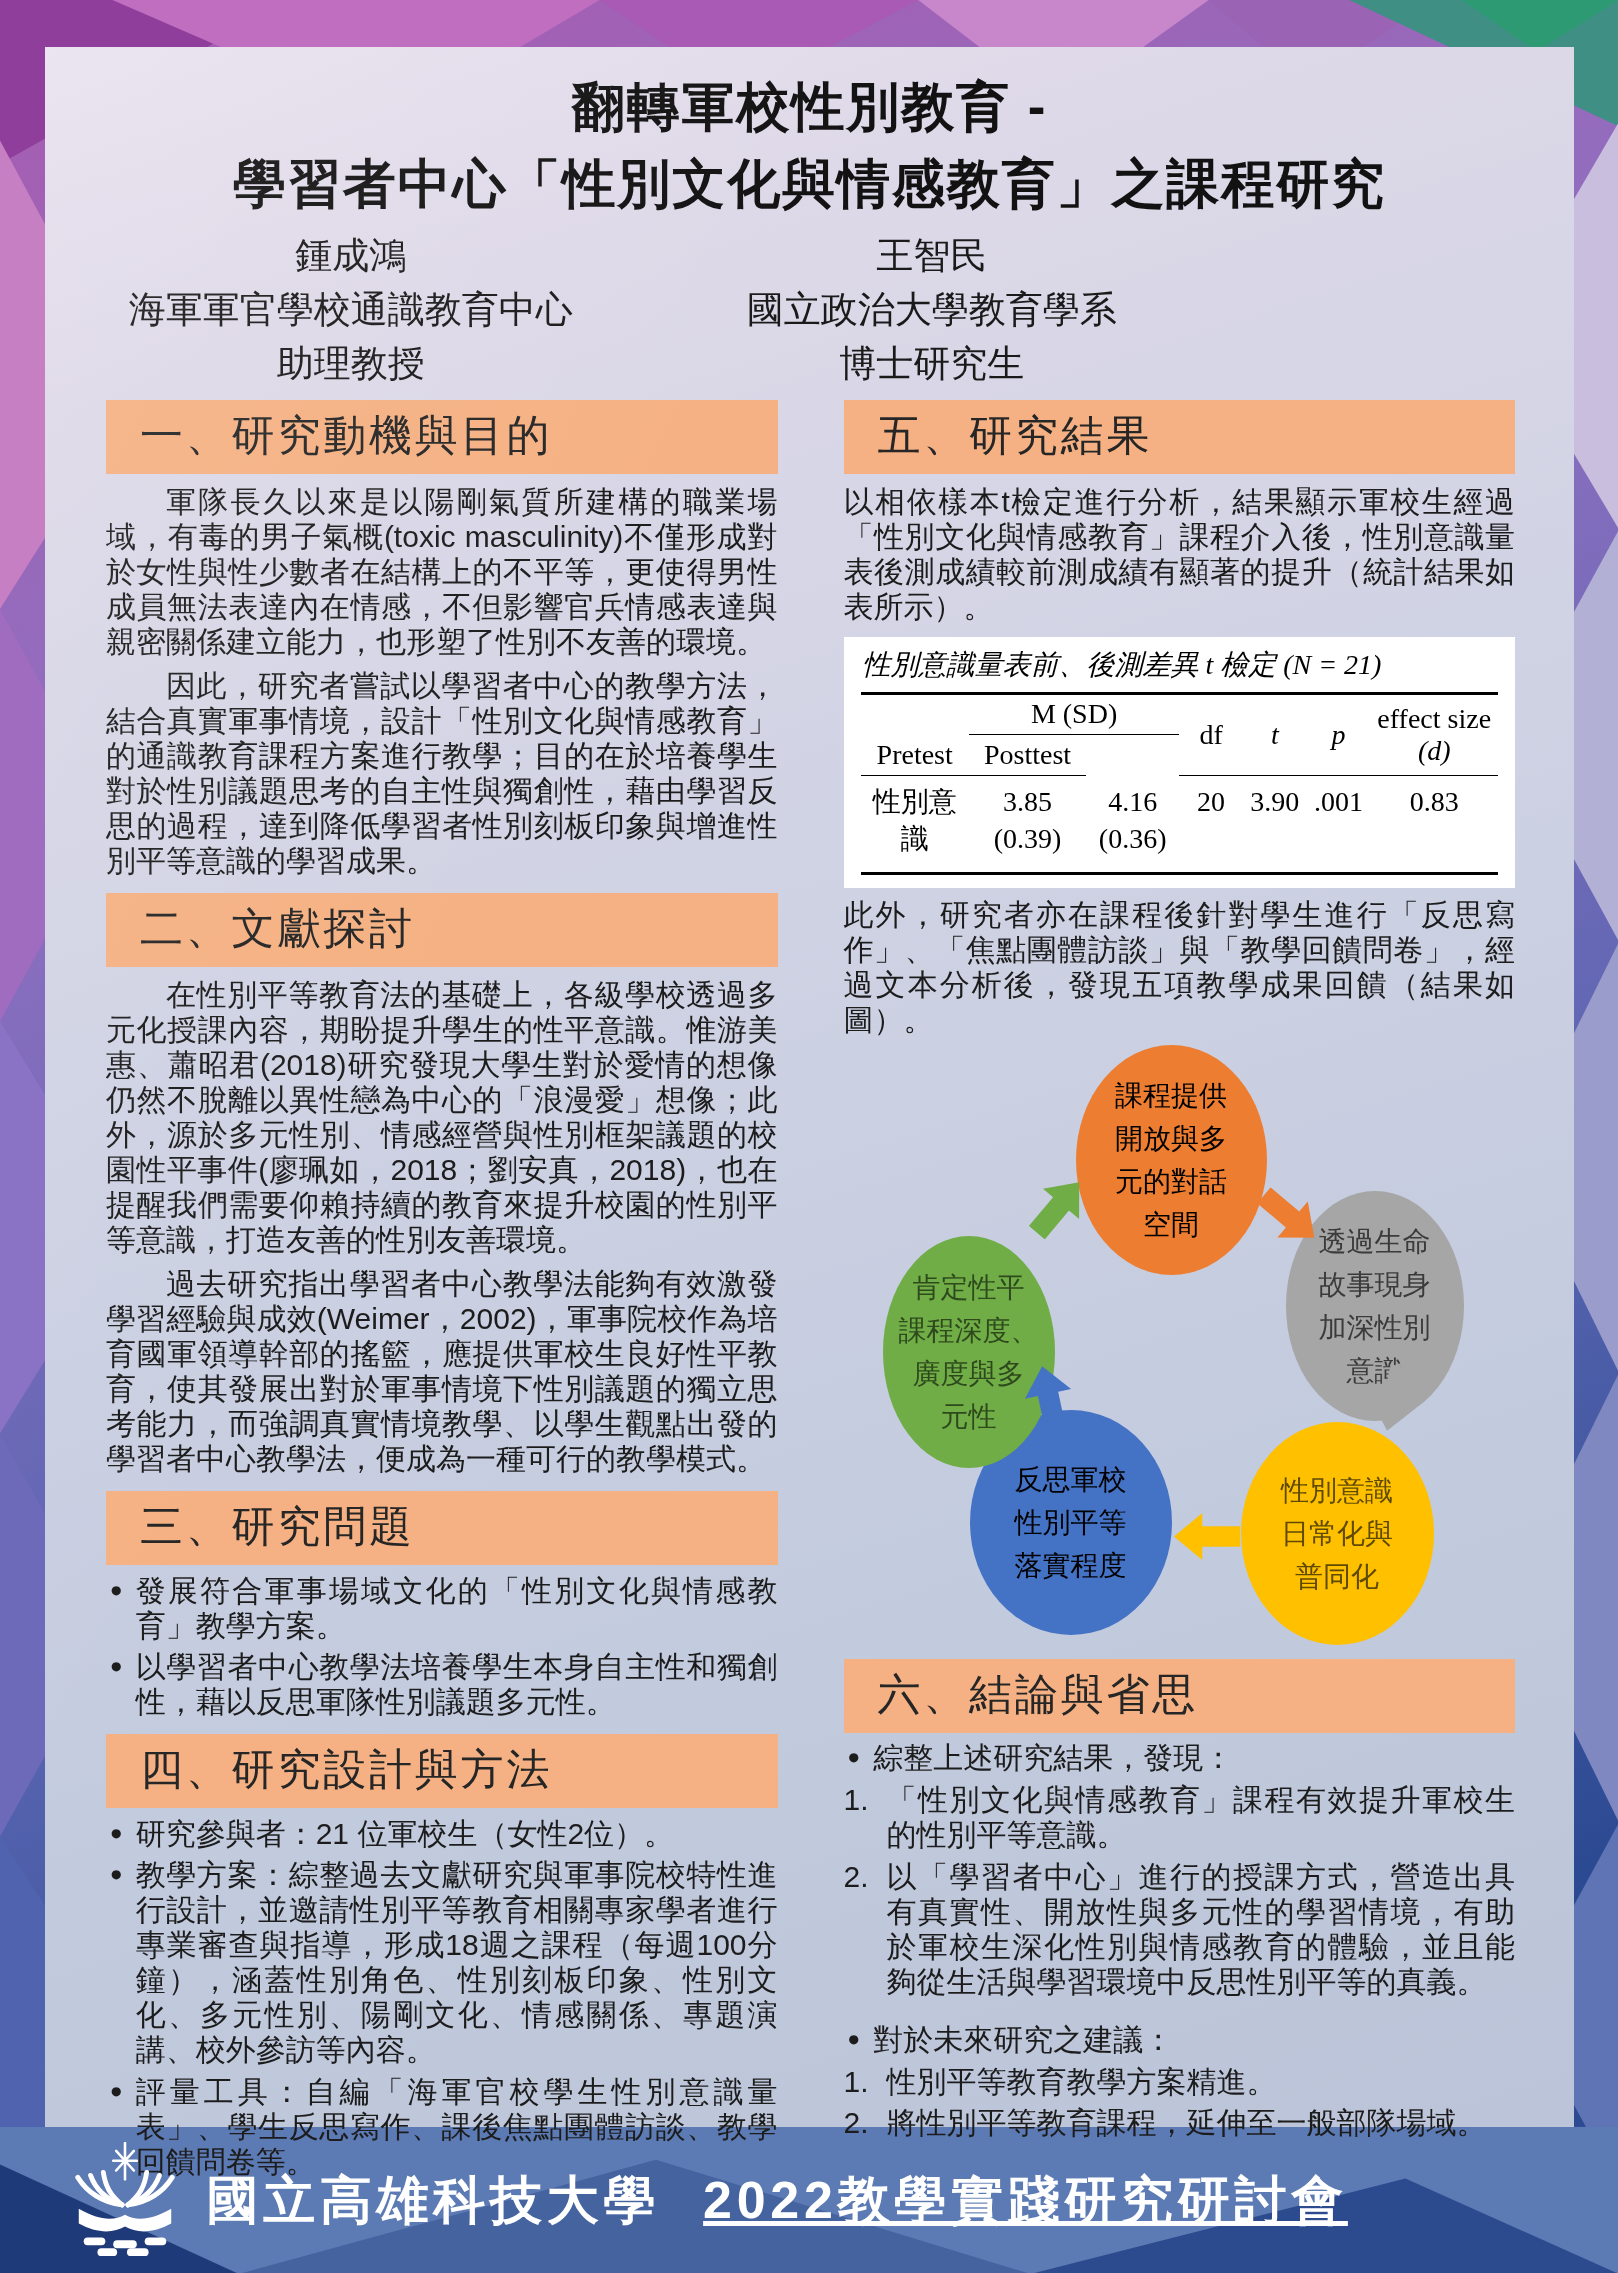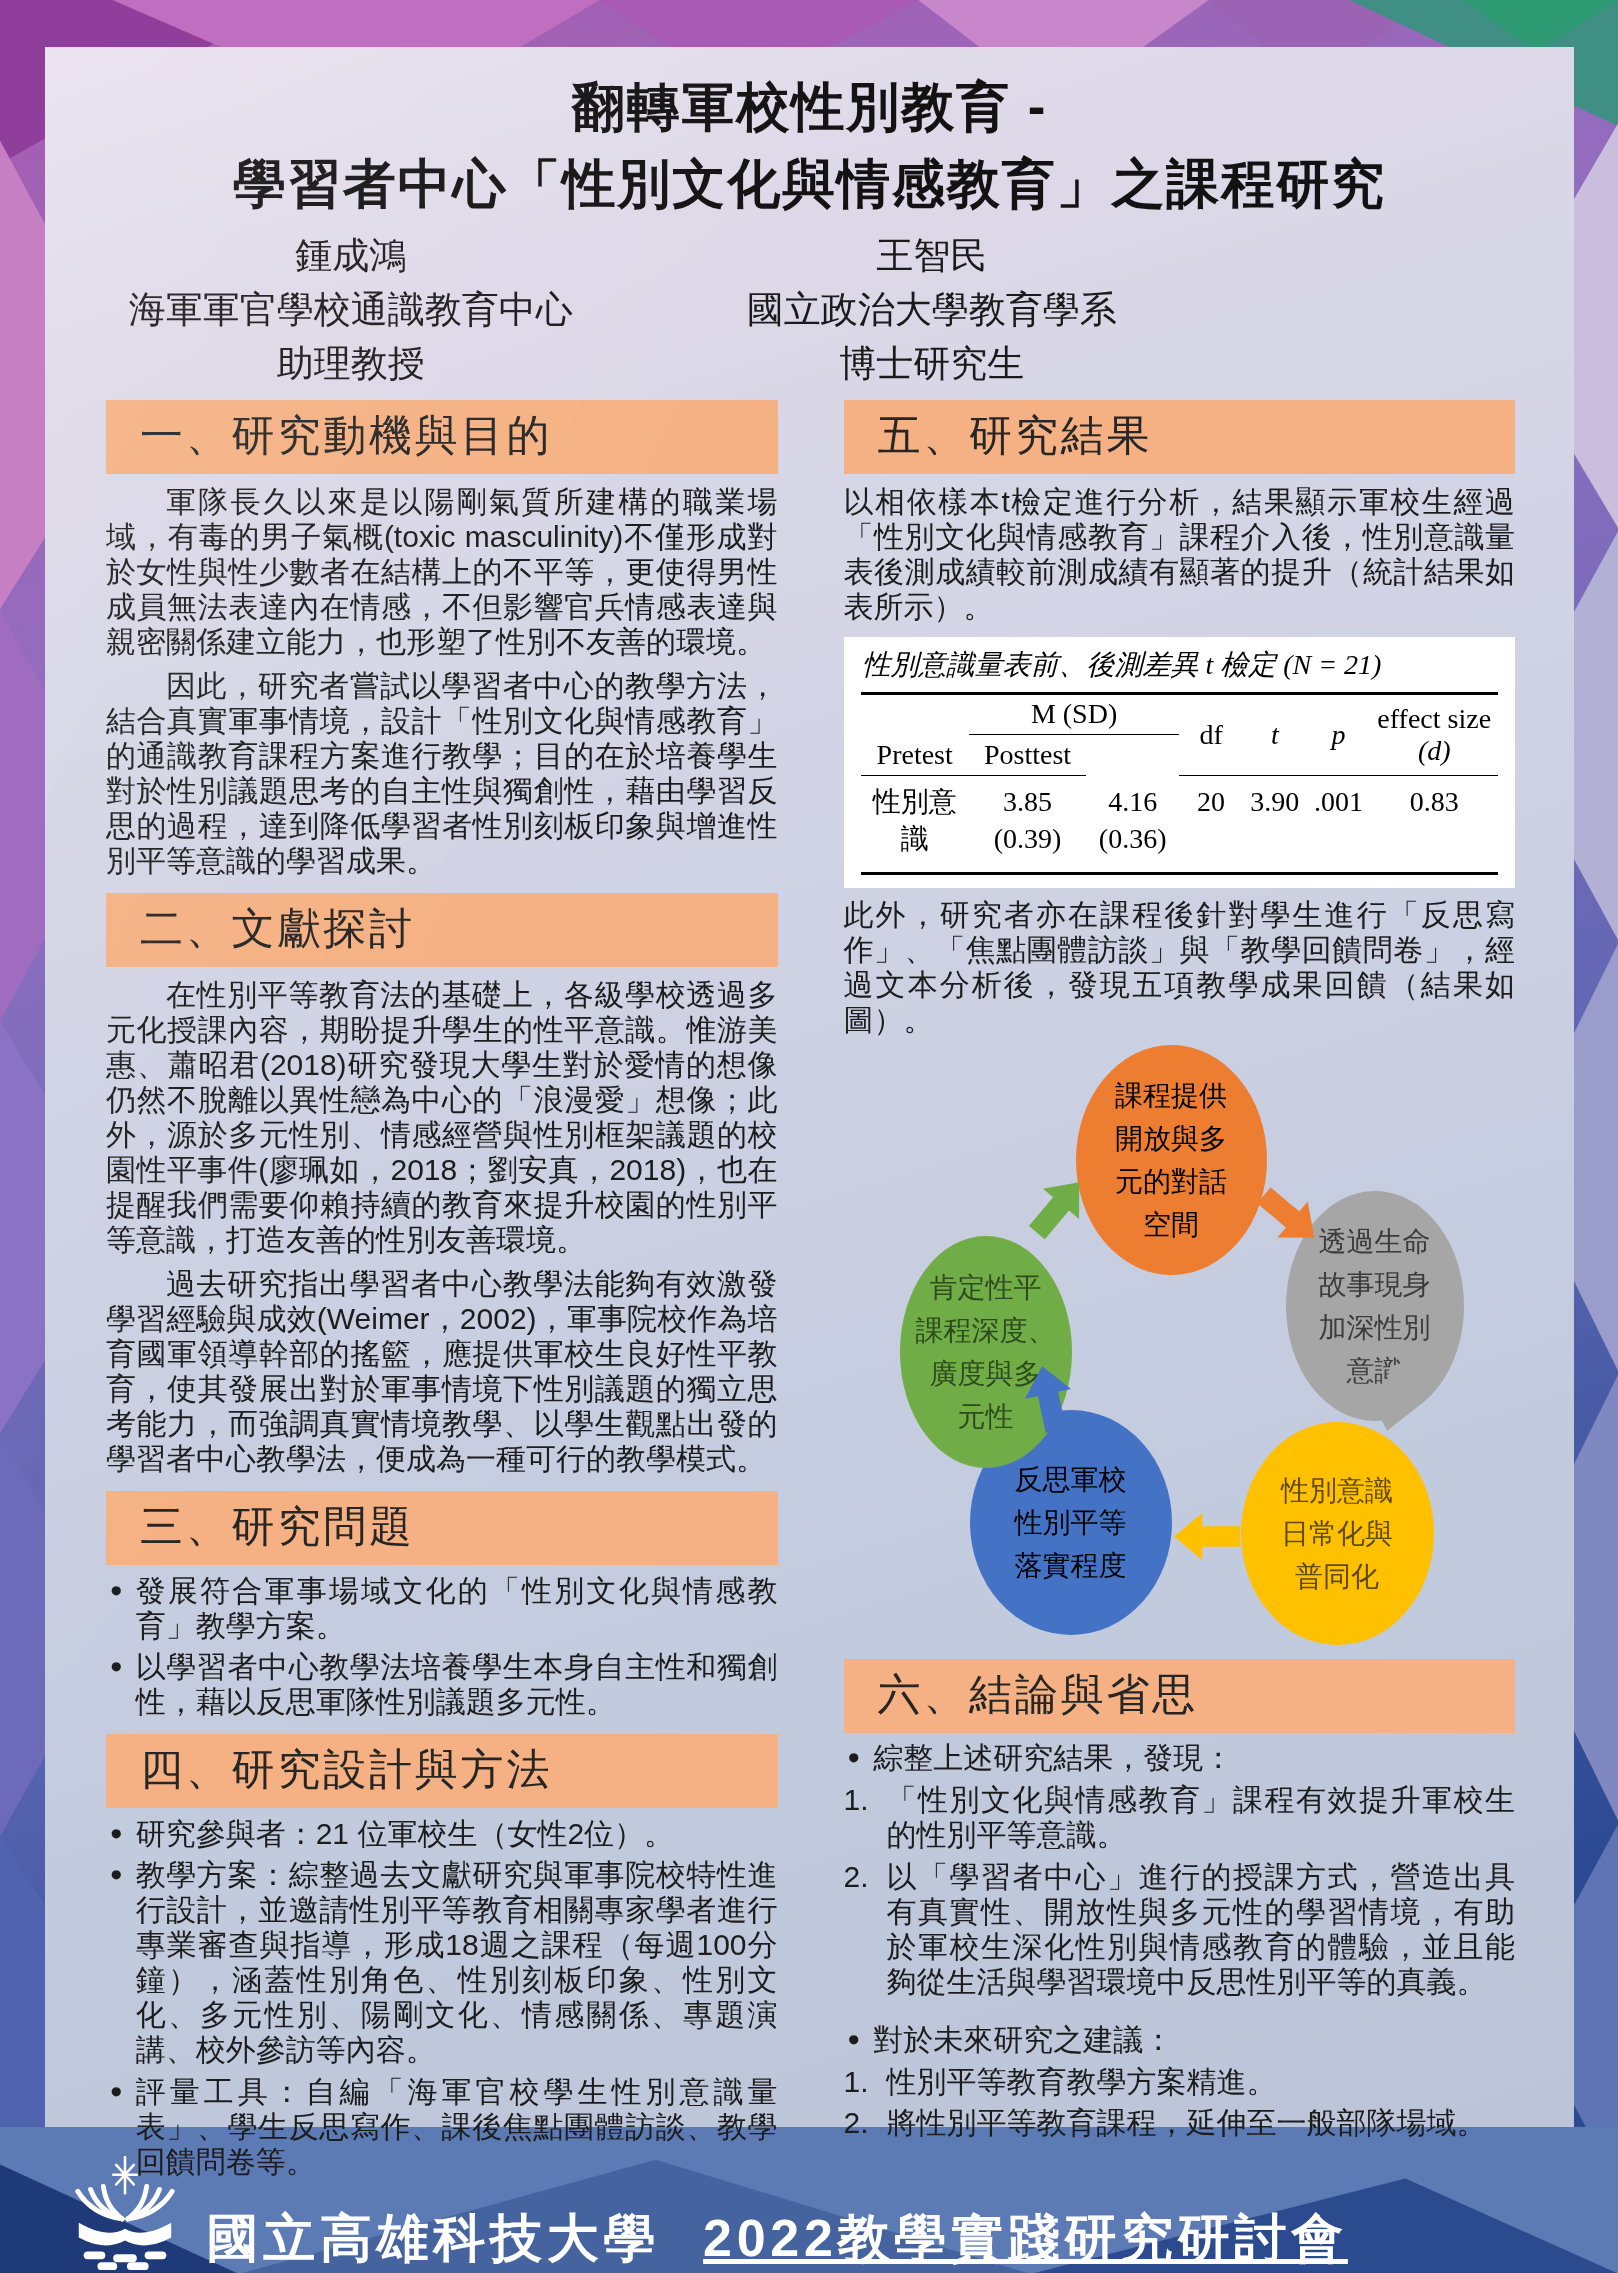--- a/index.html
+++ b/index.html
@@ -61,31 +61,31 @@
   
   .diagram{position:relative;height:601px;margin-top:5.6px;}
   .circle{
     position:absolute;border-radius:50%;display:flex;align-items:center;justify-content:center;
     text-align:center;font-size:28px;line-height:43px;white-space:pre-line;
   }
   .c1{left:232px;top:1.9px;width:191px;height:230px;}
   .c2{left:442px;top:148px;width:178px;height:230px;}
   .c3{left:397px;top:379px;width:193px;height:223px;}
   .c4{left:126px;top:367px;width:202px;height:225px;}
-  .c5{left:56px;top:193px;width:172px;height:232px;font-family:Liberation Serif, serif;}
+  .c5{left:39px;top:193px;width:172px;height:232px;font-family:Liberation Serif, serif;}
   .arrow{position:absolute;width:66px;height:51px;}
   .a1{left:181px;top:139px;transform:rotate(-50deg);}
   .a2{left:412px;top:148px;transform:rotate(40deg);}
   .a3{left:517px;top:330px;transform:rotate(102deg);}
   .a4{left:330px;top:468px;transform:rotate(180deg);}
   .a5{left:172px;top:330px;transform:rotate(-102deg);}
   
   .footer-band{
     position:absolute;left:0;top:2127px;width:1584px;height:147px;
-    display:flex;align-items:flex-end;padding-left:66px;box-sizing:border-box;gap:22.5px;
+    display:flex;align-items:center;padding-left:66px;box-sizing:border-box;gap:22.5px;
   }
   .logo{width:118px;height:118px;flex-shrink:0;}
   .footer-title{display:flex;gap:43px;font-size:52px;font-weight:bold;color:#ffffff;letter-spacing:4.7px;}
 </style>
 </head>
 <body>
 
 <svg class="bg-svg" viewBox="0 0 1728 2427" preserveAspectRatio="none" aria-hidden="true">
   <defs>
     <linearGradient id="bgGrad" x1="0" y1="0" x2="0.25" y2="1">

